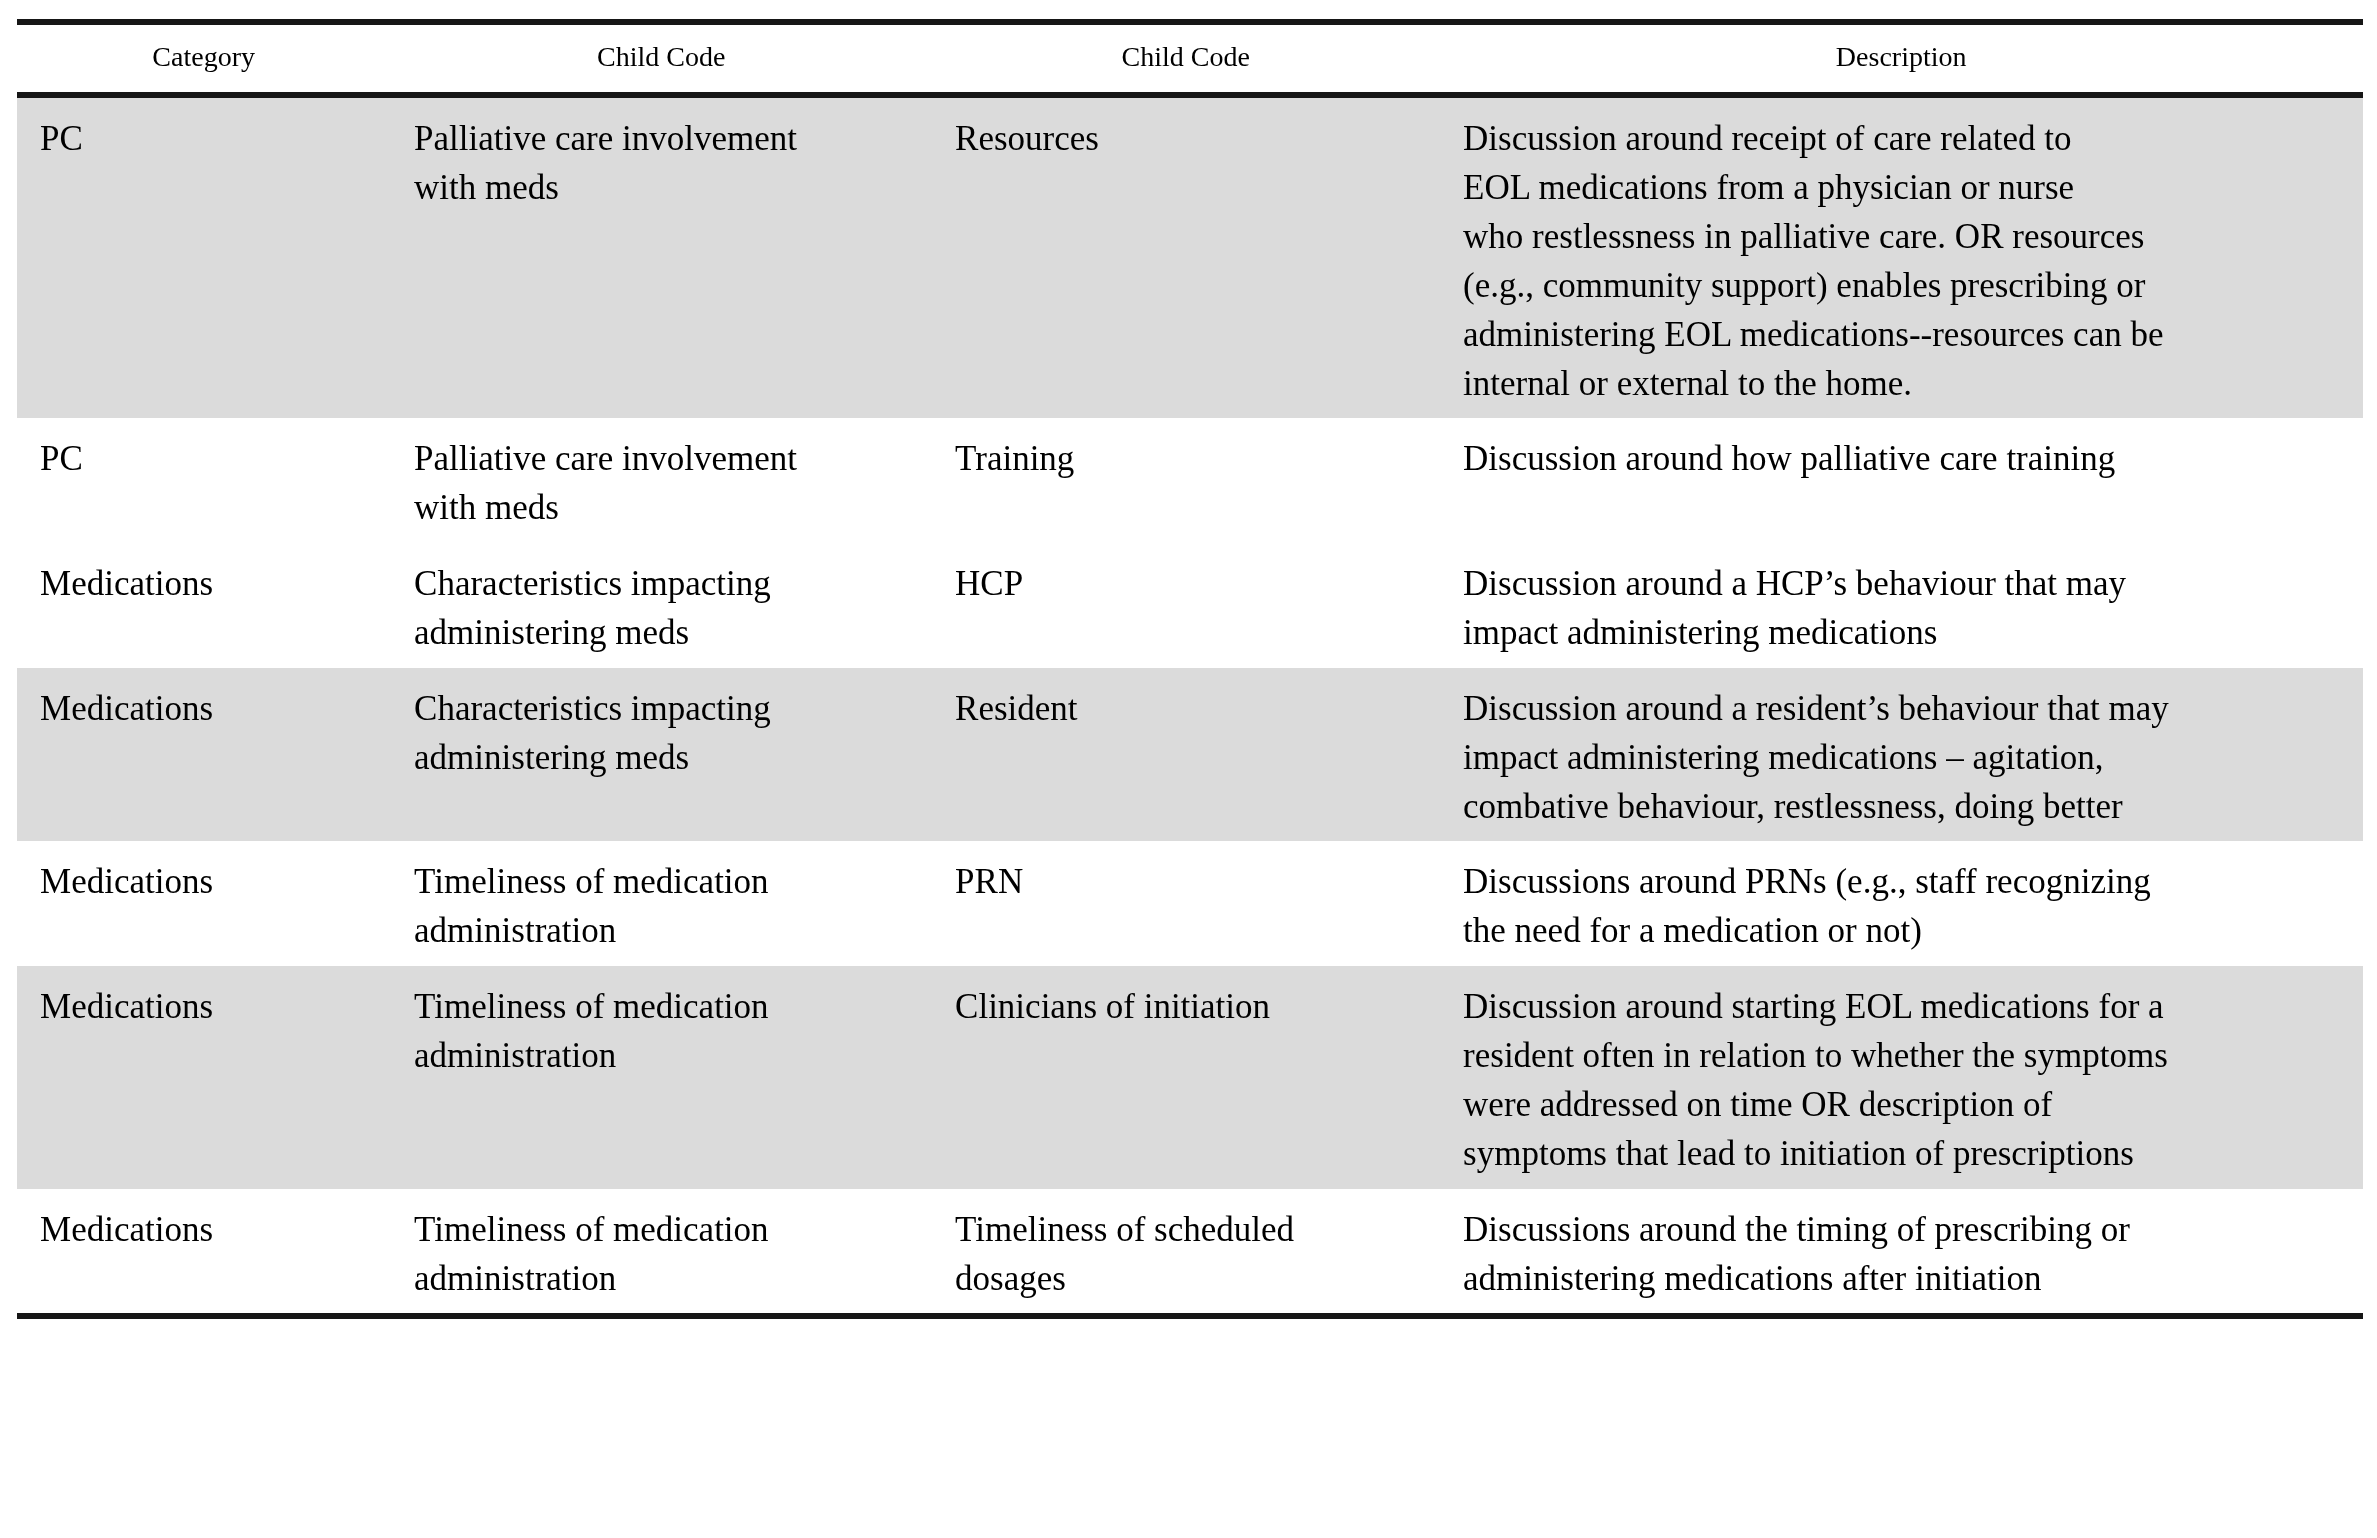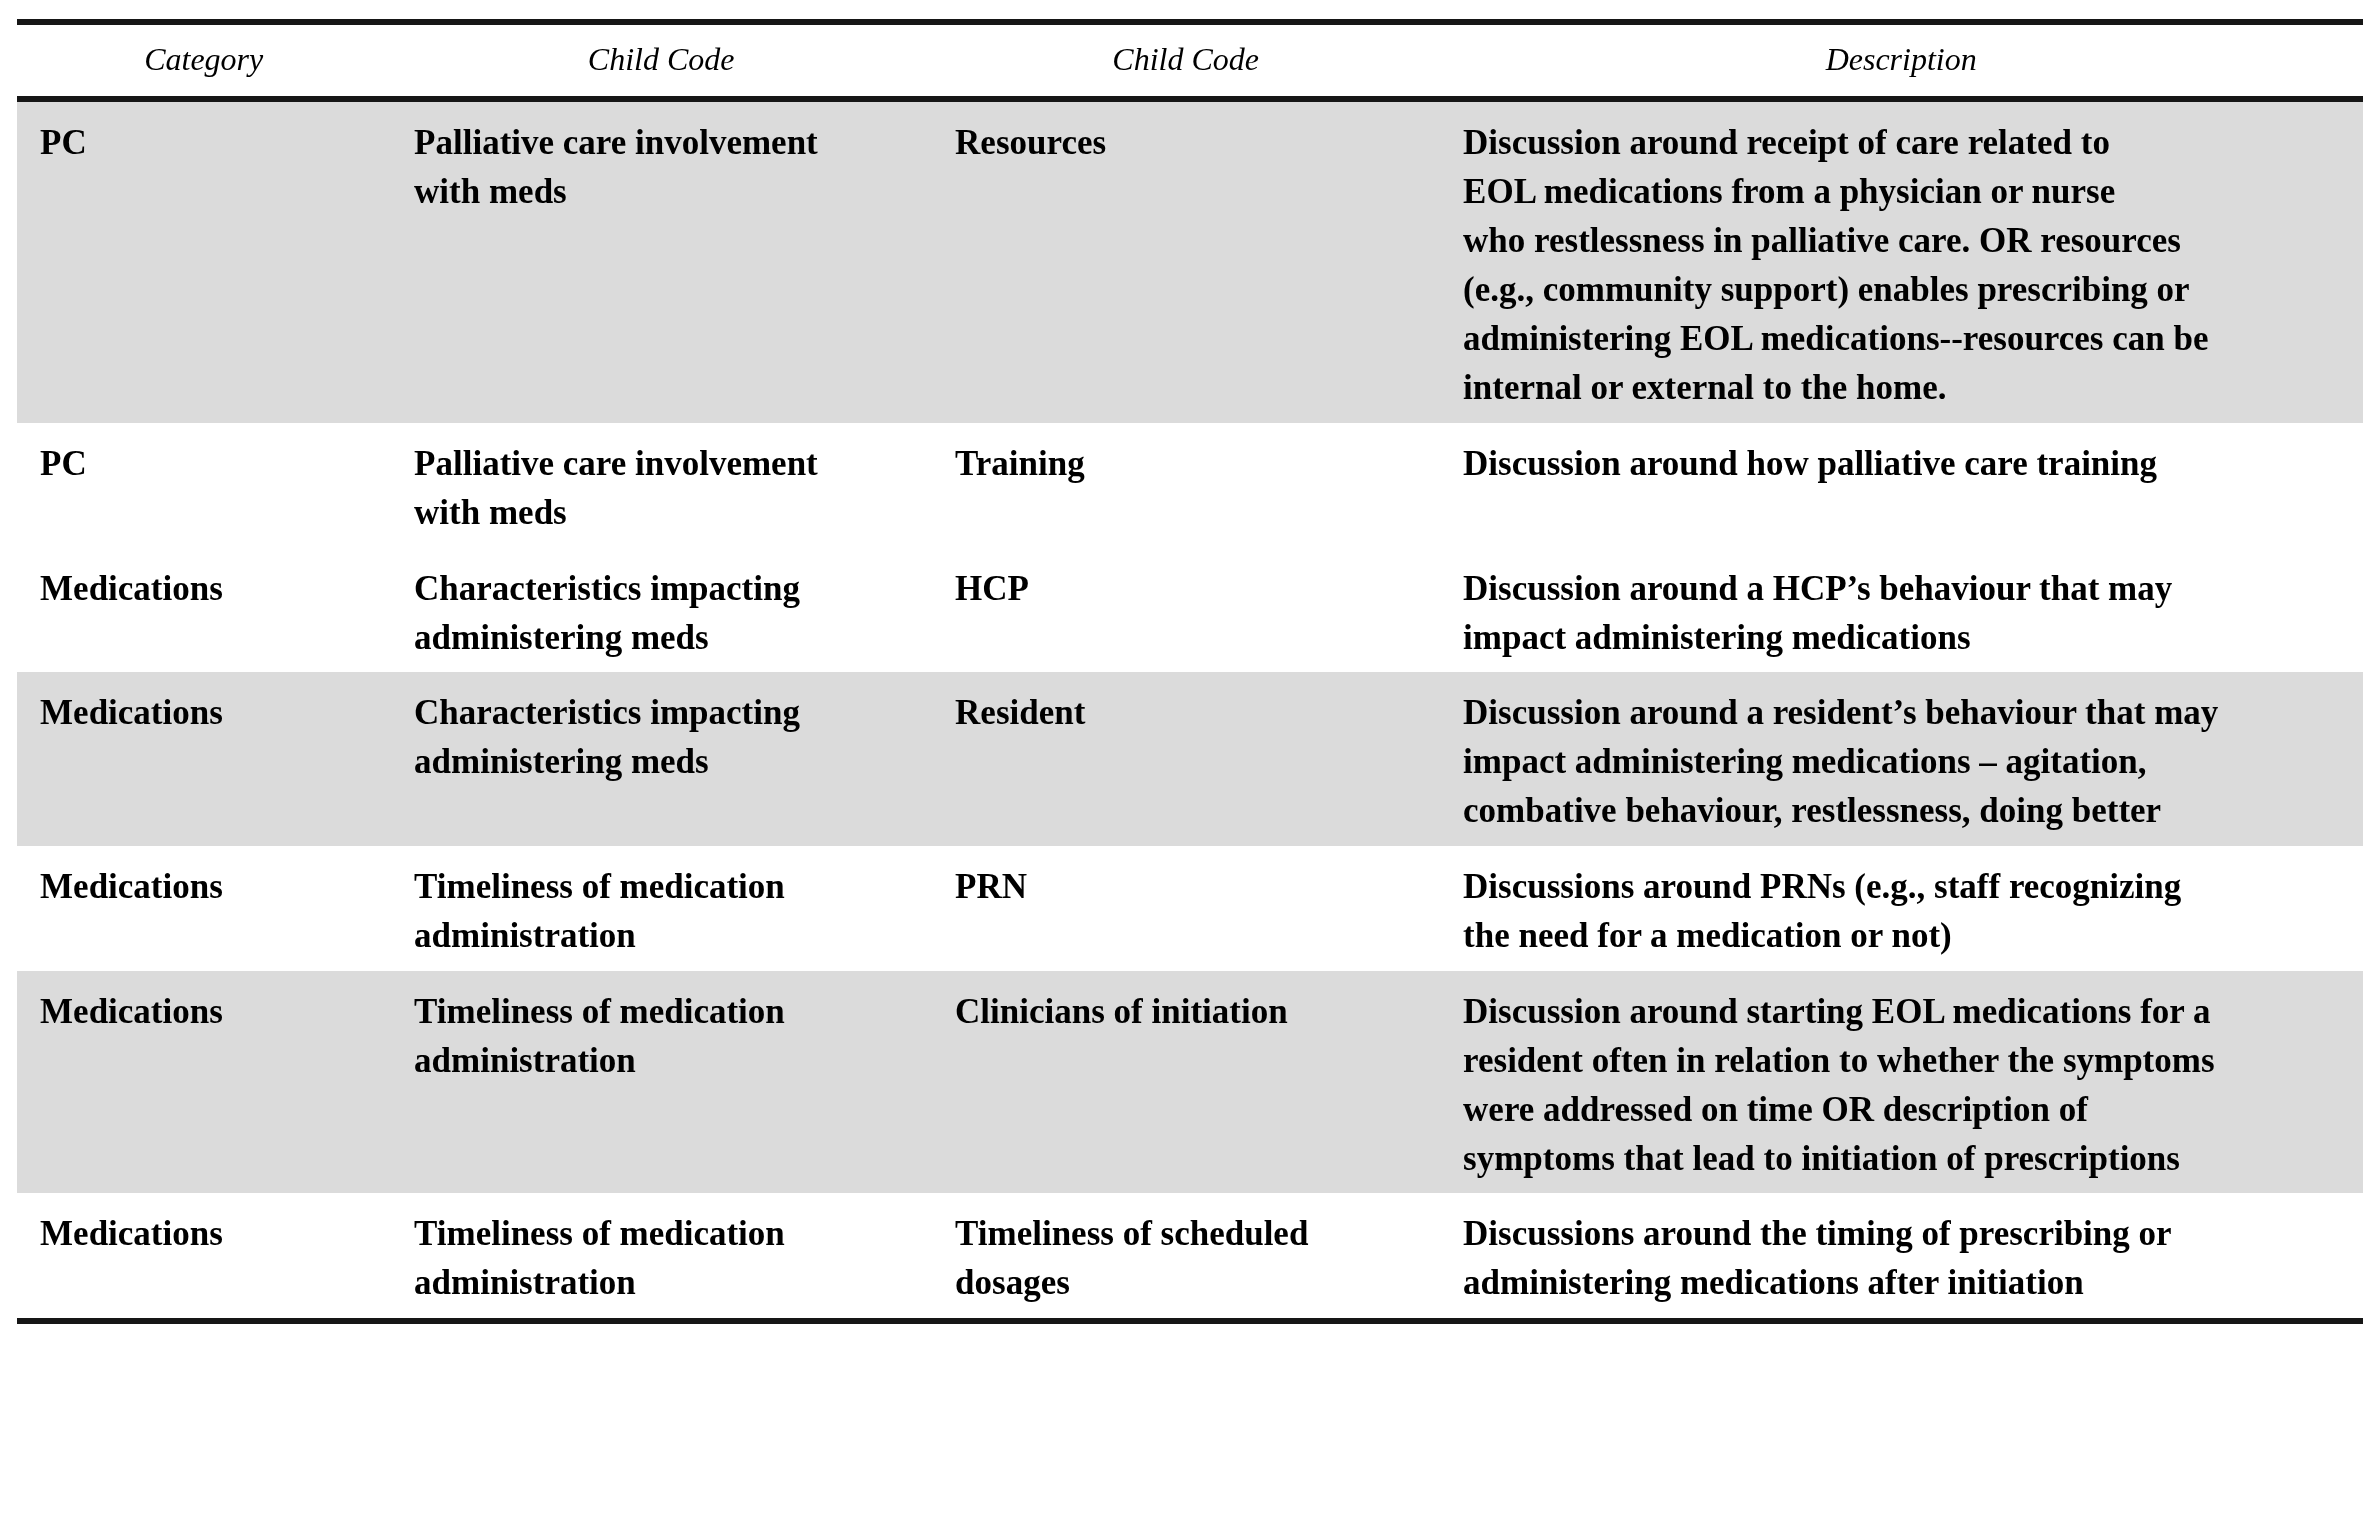--- a/index.html
+++ b/index.html
@@ -23,38 +23,36 @@
     table-layout: fixed;
     border-top: 6px solid #161616;
     border-bottom: 6px solid #161616;
   }
   col.c-category    { width: 374px; }
   col.c-parent      { width: 541px; }
   col.c-child       { width: 508px; }
   col.c-description { width: 923px; }
 
   thead th {
-    font-style: italic;
     font-weight: normal;
-    font-size: 32px;
+    font-size: 28px;
     line-height: 1.15;
     text-align: center;
     padding: 16px 0 18.7px 0;
     border-bottom: 6px solid #161616;
     background: #ffffff;
   }
   tbody td {
     font-size: 35px;
     line-height: 49px;
     vertical-align: top;
     text-align: left;
     padding: 16px 12px 10.7px 23.4px;
     white-space: pre-line;
     overflow: hidden;
-    font-weight: bold;
   }
   tr.shaded {
     background: #dbdbdb;
   }
   tr.plain {
     background: #ffffff;
   }
 </style>
 </head>
 <body>

